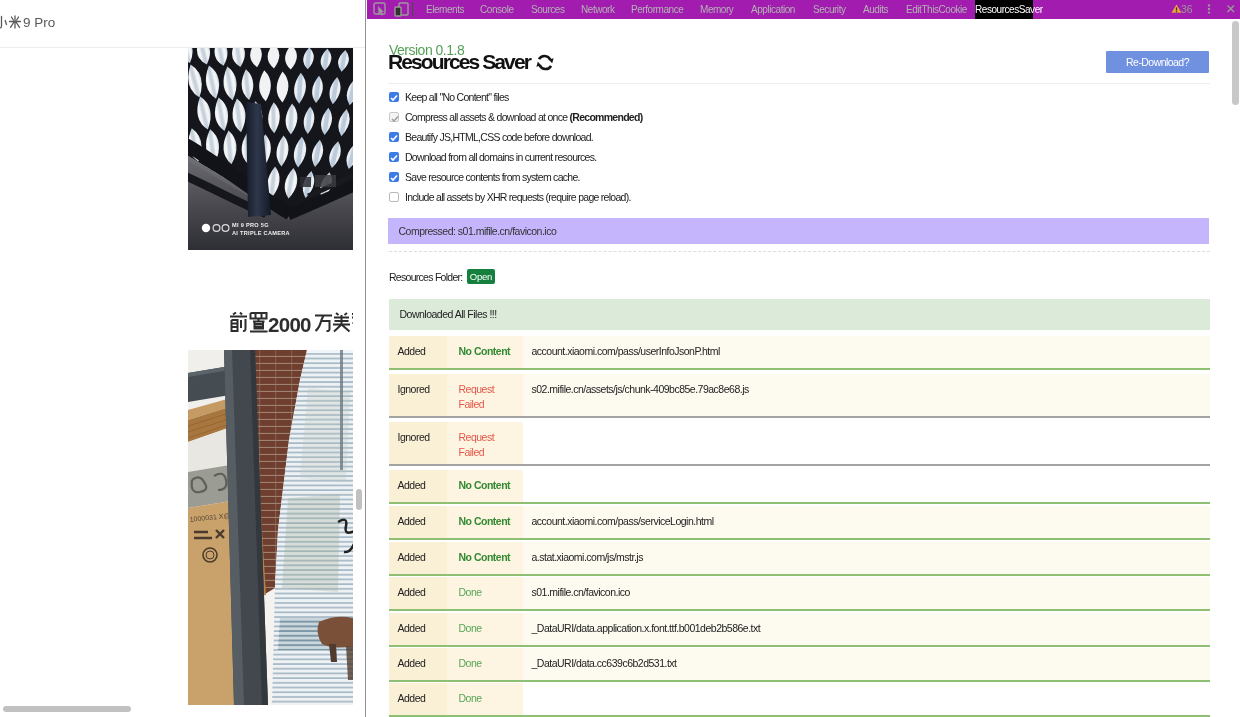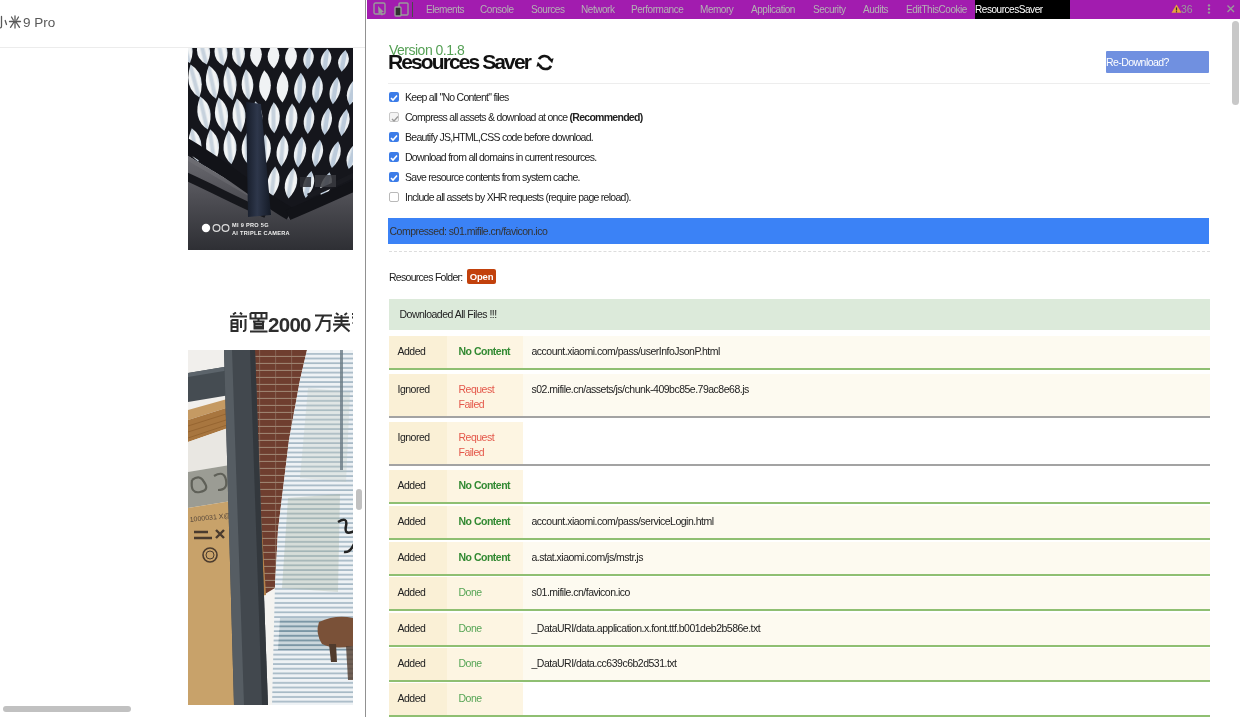--- a/index.html
+++ b/index.html
@@ -16,35 +16,35 @@
 .dt{position:absolute;left:365px;top:0;width:875px;height:717px;background:#fff;border-left:1px solid #919191;box-sizing:border-box}
 .tb{position:absolute;left:1px;top:0;width:874px;height:19px;background:#a21caf;color:#b3b3b3;font-size:11px}
 .tb .tab{position:absolute;top:0;height:19px;line-height:19px;white-space:nowrap;letter-spacing:-.45px;font-size:10px}
 .tb .sel{background:#000;color:#fff}
 .tbicons{position:absolute;left:6px;top:2px}
 .tbright{position:absolute;left:802px;top:0;height:19px}
 
 .panel{position:absolute;left:1px;top:19px;width:874px;height:698px;background:#fff;overflow:hidden}
 .ver{position:absolute;left:22px;top:23px;color:#55a055;font-size:14px;letter-spacing:-.5px}
 .h1{position:absolute;left:21px;top:31px;color:#111;font-size:21px;font-weight:bold;letter-spacing:-1.9px}
-.redl{position:absolute;left:739px;top:32px;width:103px;height:22px;background:#7090e0;color:#fff;font-size:10.5px;letter-spacing:-.55px;text-align:left;line-height:22px;border-radius:1px}
+.redl{position:absolute;left:739px;top:32px;width:103px;height:22px;background:#7090e0;color:#fff;font-size:10.5px;letter-spacing:-.55px;text-align:center;line-height:22px;border-radius:1px}
 .hr1{position:absolute;left:21px;top:64px;width:822px;height:0;border-top:1px solid #ededed}
 
 .cbrow{position:absolute;left:22px;height:20px;font-size:10.5px;letter-spacing:-.72px;color:#222}
 .cbrow .bx{position:absolute;left:0;top:4px;width:10px;height:10px;border-radius:2px}
 .bx.on{background:#3b7ce8}
 .bx.dis{background:#f4f4f4;border:1px solid #c8c8c8;width:8px;height:8px}
 .bx.off{background:#fff;border:1px solid #b9b9b9;width:8px;height:8px}
 .cbrow .lbl{position:absolute;left:16px;top:1px;line-height:16px;white-space:nowrap}
 .chk{position:absolute;left:1px;top:1.5px}
 
-.cbar{position:absolute;left:20.5px;top:199px;width:821px;height:26px;background:#3b82f6;color:#333;font-size:10.5px;letter-spacing:-.5px;line-height:26px;padding-left:2px;box-sizing:border-box}
+.cbar{position:absolute;left:20.5px;top:199px;width:821px;height:26px;background:#c4b5fd;color:#333;font-size:10.5px;letter-spacing:-.5px;line-height:26px;padding-left:11px;box-sizing:border-box}
 .dash{position:absolute;left:21.5px;top:232px;width:821px;border-top:1px dashed #ddd}
 .rf{position:absolute;left:22px;top:251px;font-size:10.5px;letter-spacing:-.72px;color:#222}
-.open{display:inline-block;background:#c2410c;color:#fff;font-size:9.5px;font-weight:bold;letter-spacing:-.2px;padding:1.5px 3px 2.5px;border-radius:2px;margin-left:2px;position:relative;top:-1px}
+.open{display:inline-block;background:#15803d;color:#fff;font-size:9.5px;font-weight:normal;letter-spacing:-.2px;padding:1.5px 3px 2.5px;border-radius:2px;margin-left:2px;position:relative;top:-1px}
 
 .thead{position:absolute;left:21.5px;top:280px;width:821px;height:31px;background:#dceada;color:#222;font-size:10.5px;letter-spacing:-.5px;line-height:31px;padding-left:11px;box-sizing:border-box}
 .row{position:absolute;left:21.5px;width:821px}
 .c1{position:absolute;left:0;top:0;bottom:0;width:58px;background:#faf0d6;color:#222;padding-left:9px;box-sizing:border-box}
 .c2{position:absolute;left:58px;top:0;bottom:0;width:76px;background:#fdf5e2;padding-left:12px;box-sizing:border-box}
 .c3{position:absolute;left:134px;top:0;bottom:0;right:0;background:#fdfaf0;color:#222;padding-left:9px;box-sizing:border-box}
 .row div{font-size:10.5px;letter-spacing:-.5px;line-height:30px;white-space:nowrap}
 .row.two div{line-height:15px;padding-top:8px}
 .row.two .c1 div,.row.two .c3{line-height:15px}
 .row.two .c1 div{padding-top:0}
@@ -260,21 +260,21 @@
     <div class="tab" style="left:59px">Elements</div>
     <div class="tab" style="left:113px">Console</div>
     <div class="tab" style="left:164px">Sources</div>
     <div class="tab" style="left:214px">Network</div>
     <div class="tab" style="left:264px">Performance</div>
     <div class="tab" style="left:333px">Memory</div>
     <div class="tab" style="left:384px">Application</div>
     <div class="tab" style="left:446px">Security</div>
     <div class="tab" style="left:496px">Audits</div>
     <div class="tab" style="left:539px">EditThisCookie</div>
-    <div class="tab sel" style="left:608px;width:95px;text-align:left">ResourcesSaver</div>
+    <div class="tab sel" style="left:608px;width:58px;text-align:left">ResourcesSaver</div>
     <div class="tbright"><svg width="68" height="19" viewBox="0 0 68 19" style="vertical-align:top">
           <path d="M7.5,4.5 L12.5,12.7 L2.5,12.7 Z" fill="#e9a33c"></path>
           <rect x="6.9" y="7.4" width="1.2" height="3.1" fill="#313131"></rect>
           <rect x="6.9" y="11.2" width="1.2" height="1.2" fill="#313131"></rect>
           <text x="12" y="13" font-size="10.5" fill="#9a9a9a" font-family="Liberation Sans">36</text>
           <circle cx="40" cy="5.4" r="1.2" fill="#9a9a9a"></circle>
           <circle cx="40" cy="9" r="1.2" fill="#9a9a9a"></circle>
           <circle cx="40" cy="12.6" r="1.2" fill="#9a9a9a"></circle>
           <path d="M58.5,5.5 L65,12 M65,5.5 L58.5,12" stroke="#9a9a9a" stroke-width="1.4"></path>
         </svg></div>

